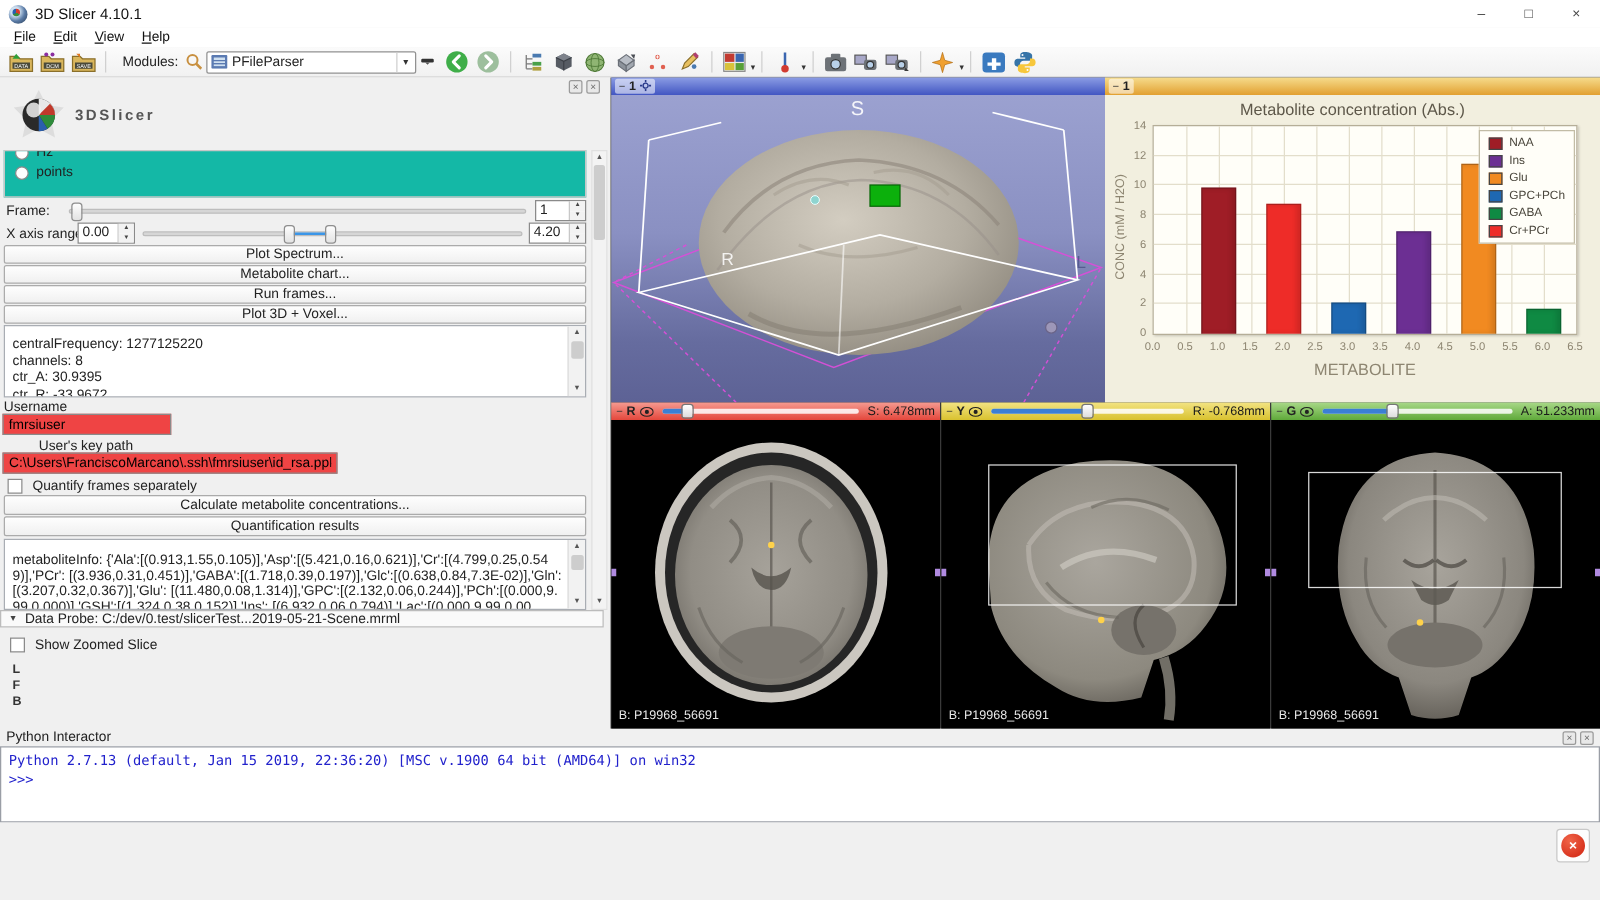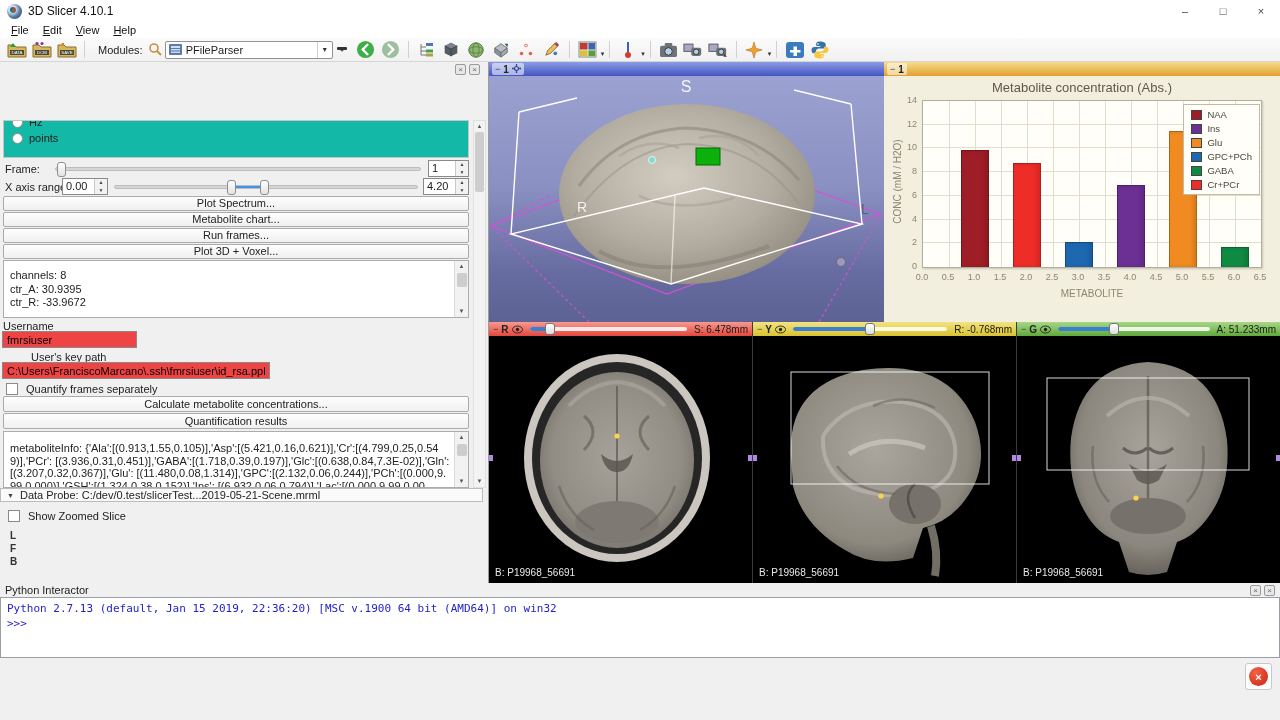--- a/index.html
+++ b/index.html
@@ -81,21 +81,21 @@
     background:linear-gradient(180deg,#9ba1d0 0%,#8a90c2 45%,#666c9f 80%,#5d6295 100%); }
   .chartview { position:absolute; left:395px; top:0; width:396px; height:260px; }
   .chart-content { position:absolute; left:0; top:14px; width:396px; height:246px; background:#f2efdf; overflow:hidden; }
   .chart-title { position:absolute; left:0; top:4px; width:100%; text-align:center; font-size:13px; color:#5e584a; }
   .chart-plot { position:absolute; left:38px; top:24px; width:340px; height:168px; background:#fffef8; border:1px solid #b5ae98; box-shadow:1px 1px 2px rgba(0,0,0,0.18); }
   .gridv { position:absolute; top:0; bottom:0; width:1px; background:#e3decb; }
   .gridh { position:absolute; left:0; right:0; height:1px; background:#e3decb; }
   .bar { position:absolute; bottom:0; border:1px solid rgba(0,0,0,0.28); border-bottom:none; box-shadow:inset -3px 0 4px rgba(0,0,0,0.12); }
   .xtick { position:absolute; top:196px; transform:translateX(-50%); font-size:9px; color:#8d8571; }
   .ytick { position:absolute; left:0; width:33px; text-align:right; font-size:9px; color:#8d8571; }
-  .chart-xlabel { position:absolute; left:38px; width:340px; top:212px; text-align:center; font-size:10px; color:#8d8571; }
+  .chart-xlabel { position:absolute; left:38px; width:340px; top:212px; text-align:center; font-size:13px; color:#8d8571; }
   .chart-ylabel { position:absolute; left:-52px; top:100px; width:130px; text-align:center; transform:rotate(-90deg); font-size:10px; color:#8d8571; }
   .chart-legend { position:absolute; right:20px; top:28px; background:#fffef8; border:1px solid #c2bca6; padding:4px 7px; display:flex; flex-direction:column; gap:3px; z-index:5; }
   .lg-row { display:flex; align-items:center; gap:5px; }
   .lg-swatch { width:11px; height:10px; border:1px solid #444; flex:none; }
   .lg-label { font-size:9.5px; color:#4a463c; }
 
   
   .slice { position:absolute; top:260px; width:263px; height:261px; }
   .slice-header { position:absolute; left:0; top:0; width:263px; height:14px; display:flex; align-items:center; padding:0 4px; gap:3px; }
   .sl-slider { position:relative; flex:1; height:4px; background:rgba(255,255,255,0.85); border-radius:2px; margin:0 4px; }
@@ -320,20 +320,32 @@
         </svg>
     </span>
   </div>
 
   <div class="left-panel">
     <div class="dock-icons">
       <span class="dock-ic">×</span>
       <span class="dock-ic">×</span>
     </div>
 
+    <div class="logo">
+      <svg width="46" height="44" viewBox="0 0 46 44">
+        <path d="M23 2l6 12 14 2-10 10 3 14-13-7-13 7 3-14L3 16l14-2z" fill="#d8d8d8" opacity="0.8"></path>
+        <circle cx="23" cy="22" r="13" fill="#2a2a2a"></circle>
+        <path d="M23 9a13 13 0 0 1 13 13h-13z" fill="#e8e8e8"></path>
+        <path d="M23 22l9-9a13 13 0 0 1 4 9z" fill="#c0392b"></path>
+        <path d="M23 22h13a13 13 0 0 1-6 11z" fill="#2e8b3a"></path>
+        <path d="M23 22l7 11a13 13 0 0 1-7 2z" fill="#2a5fae"></path>
+        <circle cx="19" cy="18" r="6" fill="#f0f0f0" opacity="0.85"></circle>
+      </svg>
+      <span class="logo-text">3DSlicer</span>
+    </div>
 
     <div class="scrollbox">
       <div class="radio-row clipped">
         <span class="radio"></span>
         <span>Hz</span>
       </div>
       <div class="radio-row">
         <span class="radio"></span>
         <span>points</span>
       </div>
@@ -376,20 +388,21 @@
       </div>
     </div>
 
     <div class="pbutton" style="top:134px;">Plot Spectrum...</div>
     <div class="pbutton" style="top:150px;">Metabolite chart...</div>
     <div class="pbutton" style="top:166px;">Run frames...</div>
     <div class="pbutton" style="top:182px;">Plot 3D + Voxel...</div>
 
     <div class="textbox" style="top:198px; height:58px;">
       <div class="tb-inner" style="padding-top:8px;">
+        <div>centralFrequency: 1277125220</div>
         <div>channels: 8</div>
         <div>ctr_A: 30.9395</div>
         <div>ctr_R: -33.9672</div>
       </div>
       <div class="vscroll">
         <span class="arr">▲</span>
         <span class="thumb" style="height:14px;"></span>
         <span style="flex:1"></span>
         <span class="arr">▼</span>
       </div>

